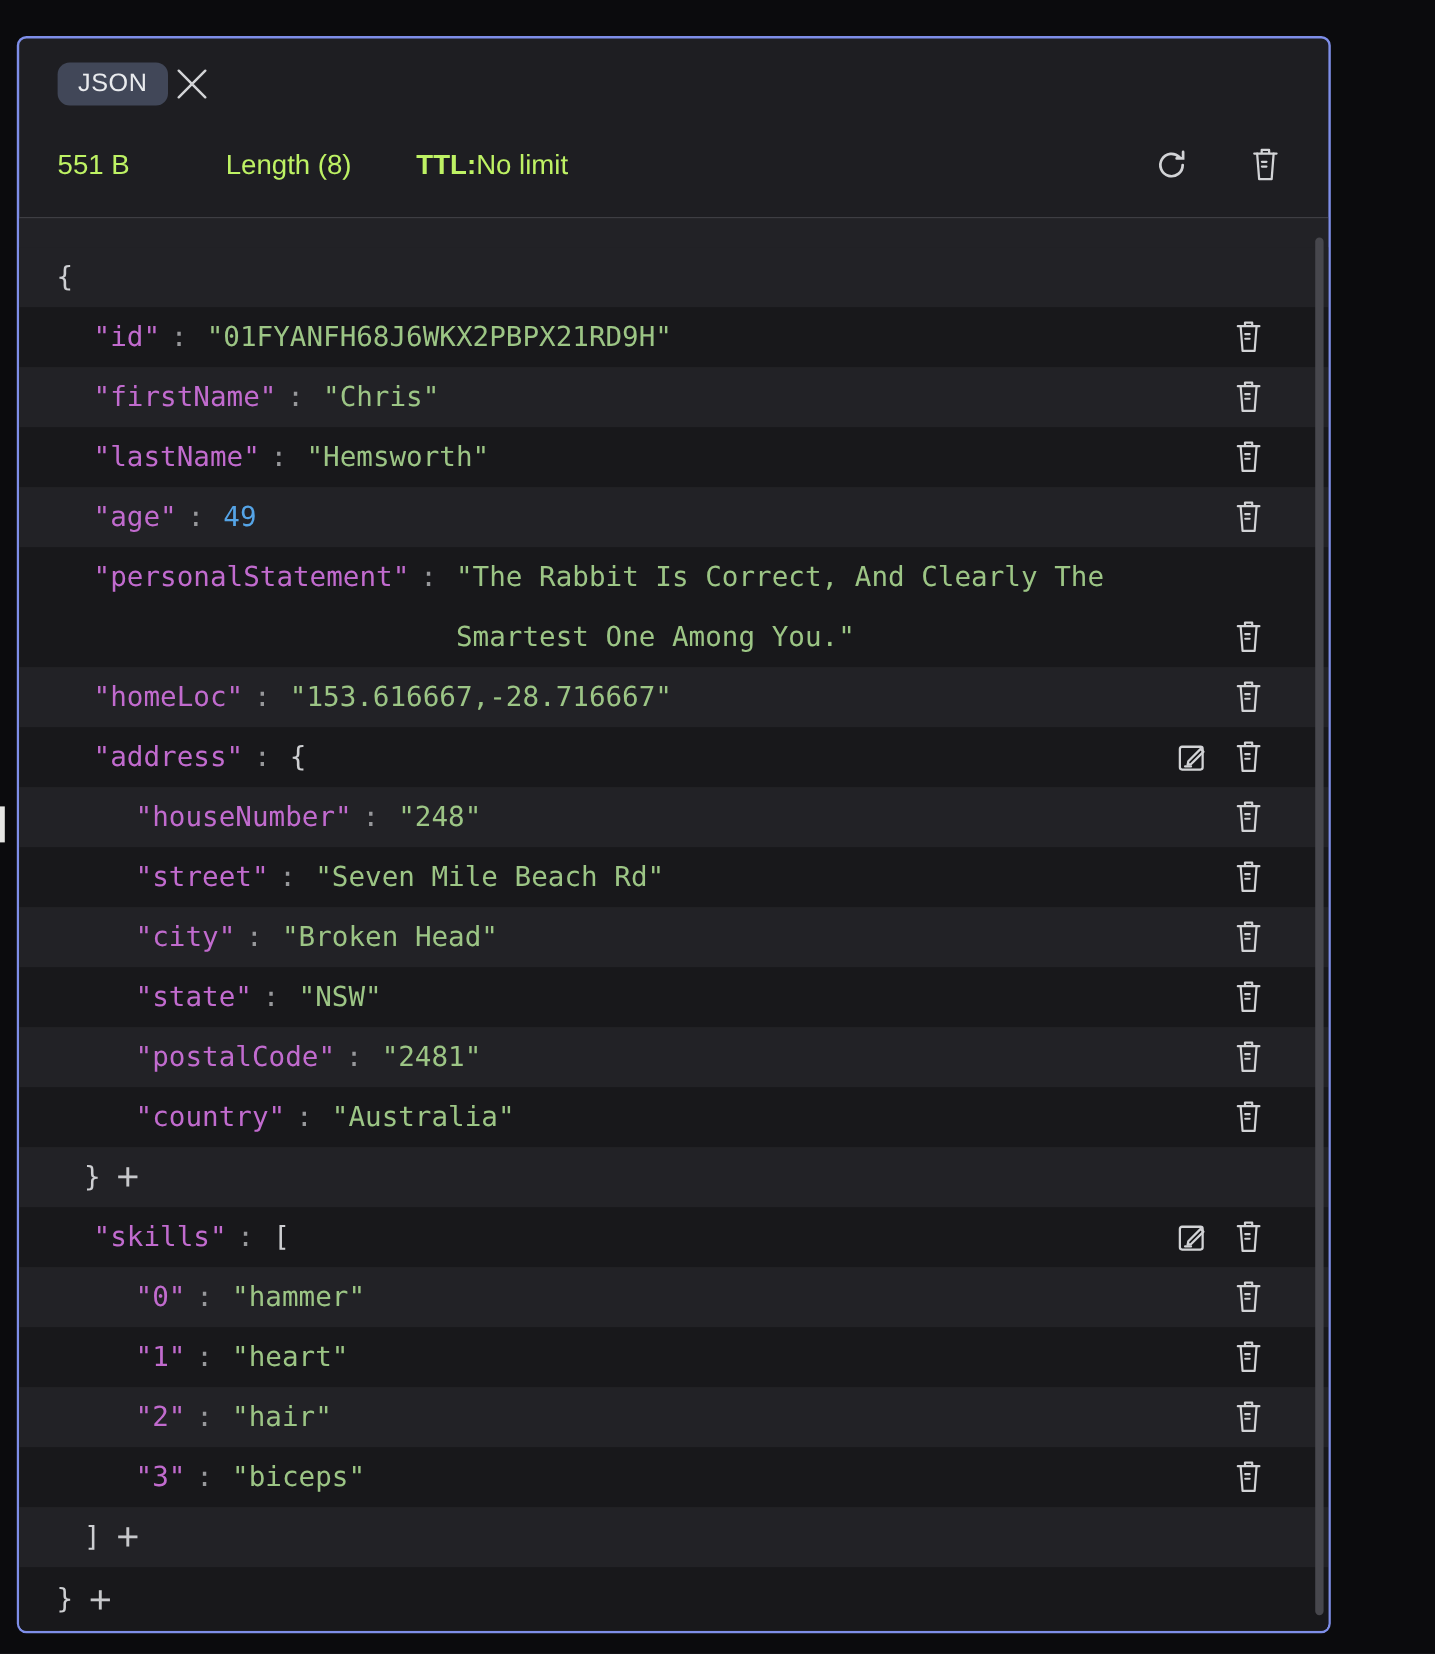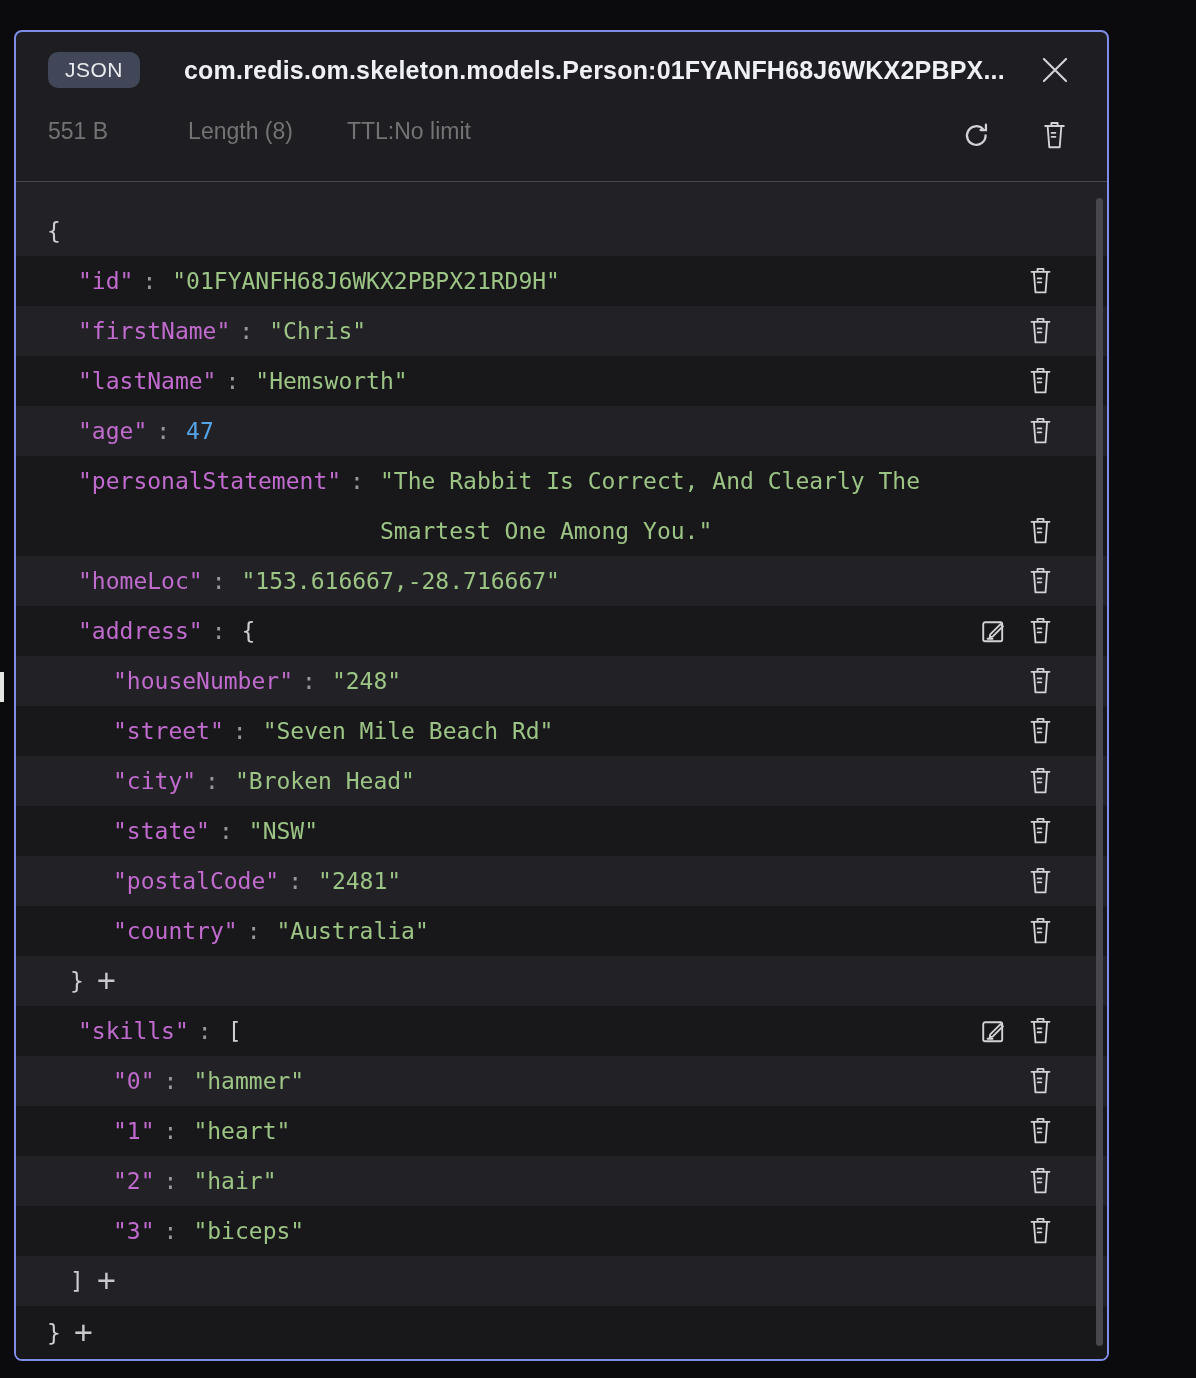--- a/index.html
+++ b/index.html
@@ -22,24 +22,24 @@
     font-size:21px;letter-spacing:.5px;padding:7px 17px 8px;line-height:1;
   }
   .key-title{
     margin-left:44px;flex:1;min-width:0;
     color:#eef0f5;font-size:25px;font-weight:700;letter-spacing:.2px;
     white-space:nowrap;overflow:hidden;
   }
   .icon-btn{background:none;border:none;padding:0;margin:0;color:#d2d3d6;cursor:pointer;display:flex;align-items:center;justify-content:center;}
   .close-btn{width:40px;height:40px;margin-right:2px;}
   .close-btn svg{width:36px;height:36px;}
-  .header-meta{display:flex;align-items:flex-start;margin-top:26px;height:38px;color:#737373;font-size:23px;}
+  .header-meta{display:flex;align-items:center;margin-top:26px;height:38px;color:#bef264;font-size:23px;}
   .meta-size{}
   .meta-length{margin-left:80px;}
-  .meta-ttl-label{margin-left:54px;}
+  .meta-ttl-label{margin-left:54px;font-weight:bold;}
   .meta-ttl-value{}
   .meta-spacer{flex:1;}
   .hdr-action{width:34px;height:34px;}
   .hdr-action svg{width:31px;height:31px;}
   .hdr-trash{margin-left:44px;margin-right:6px;}
   .divider{height:1px;background:#47474c;margin-top:25px;flex:0 0 auto;}
   
   .content{
     flex:1;display:flex;flex-direction:column;
     background:#222226;padding-top:24px;position:relative;
@@ -82,21 +82,20 @@
 </head>
 <body>
 
 <div class="bg-notch"></div>
 
 <div class="panel">
 
   <div class="header">
     <div class="header-top">
       <span class="type-badge">JSON</span>
-      <span class="key-title">com.redis.om.skeleton.models.Person:01FYANFH68J6WKX2PBPX...</span>
       <button class="icon-btn close-btn">
         <svg viewBox="0 0 26 26" fill="none" stroke="currentColor" stroke-width="1.5" stroke-linecap="round">
             <path d="M5 5l16 16M21 5L5 21"></path>
           </svg>
       </button>
     </div>
     <div class="header-meta">
       <span class="meta-size">551 B</span>
       <span class="meta-length">Length (8)</span>
       <span class="meta-ttl-label">TTL:</span>
@@ -176,21 +175,21 @@
                 <path d="M6.8 5.4l1.5 19.2h9.4l1.5-19.2"></path>
                 <path d="M10.4 11.6h3.4M10.4 15.2h3.4"></path>
               </svg>
             </button>
           </div>
         </div>
         <div class="row light ind-l1">
           <div class="line">
             <span class="tok key">"age"</span>
             <span class="tok colon">:</span>
-            <span class="tok val number">47</span>
+            <span class="tok val number">49</span>
           </div>
           <div class="icons">
             <button class="icon-btn row-action">
               <svg viewBox="0 0 26 28" fill="none" stroke="currentColor" stroke-width="1.7" stroke-linecap="round" stroke-linejoin="round">
                 <path d="M10.2 5V2.7h5.6V5"></path>
                 <path d="M4.6 5.4h16.8"></path>
                 <path d="M6.8 5.4l1.5 19.2h9.4l1.5-19.2"></path>
                 <path d="M10.4 11.6h3.4M10.4 15.2h3.4"></path>
               </svg>
             </button>

